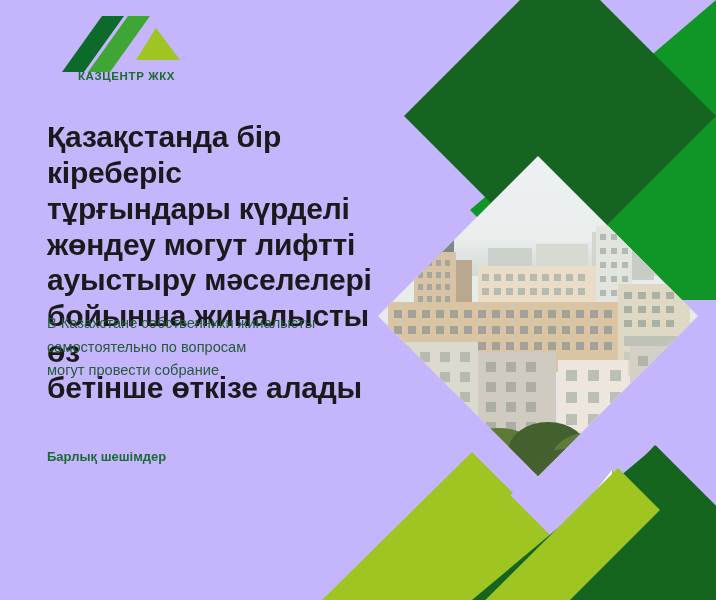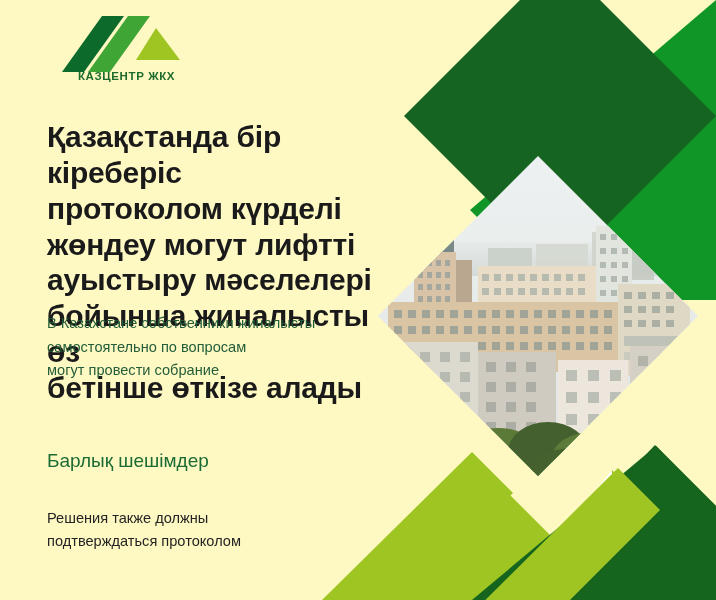--- a/index.html
+++ b/index.html
@@ -8,21 +8,21 @@
     background: #ffffff;
   }
   body {
     font-family: "Liberation Sans", sans-serif;
   }
 
   #poster {
     position: relative;
     width: 716px;
     height: 600px;
-    background: #fef9c3;
+    background: #c4b5fd;
     overflow: hidden;
   }
 
   
   .bg-layer {
     position: absolute;
     inset: 0;
     width: 716px;
     height: 600px;
     pointer-events: none;
@@ -76,23 +76,23 @@
     font-size: 14.6px;
     line-height: 1.62;
     color: #235c38;
   }
 
   .kicker-kz {
     position: absolute;
     left: 47px;
     top: 448px;
     width: 360px;
-    font-size: 19px;
+    font-size: 13px;
     line-height: 1.42;
-    font-weight: normal;
+    font-weight: bold;
     color: #1c6b35;
   }
 
   .kicker-ru {
     position: absolute;
     left: 47px;
     top: 507px;
     width: 340px;
     font-size: 14.6px;
     line-height: 1.56;
@@ -433,35 +433,31 @@
       <ellipse cx="96" cy="312" rx="40" ry="22" fill="#3f5a2b"></ellipse>
       <ellipse cx="196" cy="314" rx="44" ry="22" fill="#44612e"></ellipse>
 
       <polygon points="236,286 258,286 262,294 232,294" fill="#9e4232" opacity="0.9"></polygon>
       <rect x="196" y="288" width="20" height="10" fill="#3d7f73" opacity="0.85"></rect>
     </svg>
   </div>
 
   <div class="headline">
     <span>Қазақстанда бір кіреберіс</span>
-    <span>протоколом күрделі</span>
+    <span>тұрғындары күрделі</span>
     <span>жөндеу могут лифтті</span>
     <span>ауыстыру мәселелері</span>
     <span>бойынша жиналысты өз</span>
     <span>бетінше өткізе алады</span>
   </div>
 
   <div class="subhead-ru">
     <span>В Казахстане собственники жиналысты</span>
     <span>самостоятельно по вопросам</span>
     <span>могут провести собрание</span>
   </div>
 
   <div class="kicker-kz">
     <span>Барлық шешімдер</span>
   </div>
 
-  <div class="kicker-ru">
-    <span>Решения также должны</span>
-    <span>подтверждаться протоколом</span>
-  </div>
 
 </div>
 
 </body></html>

